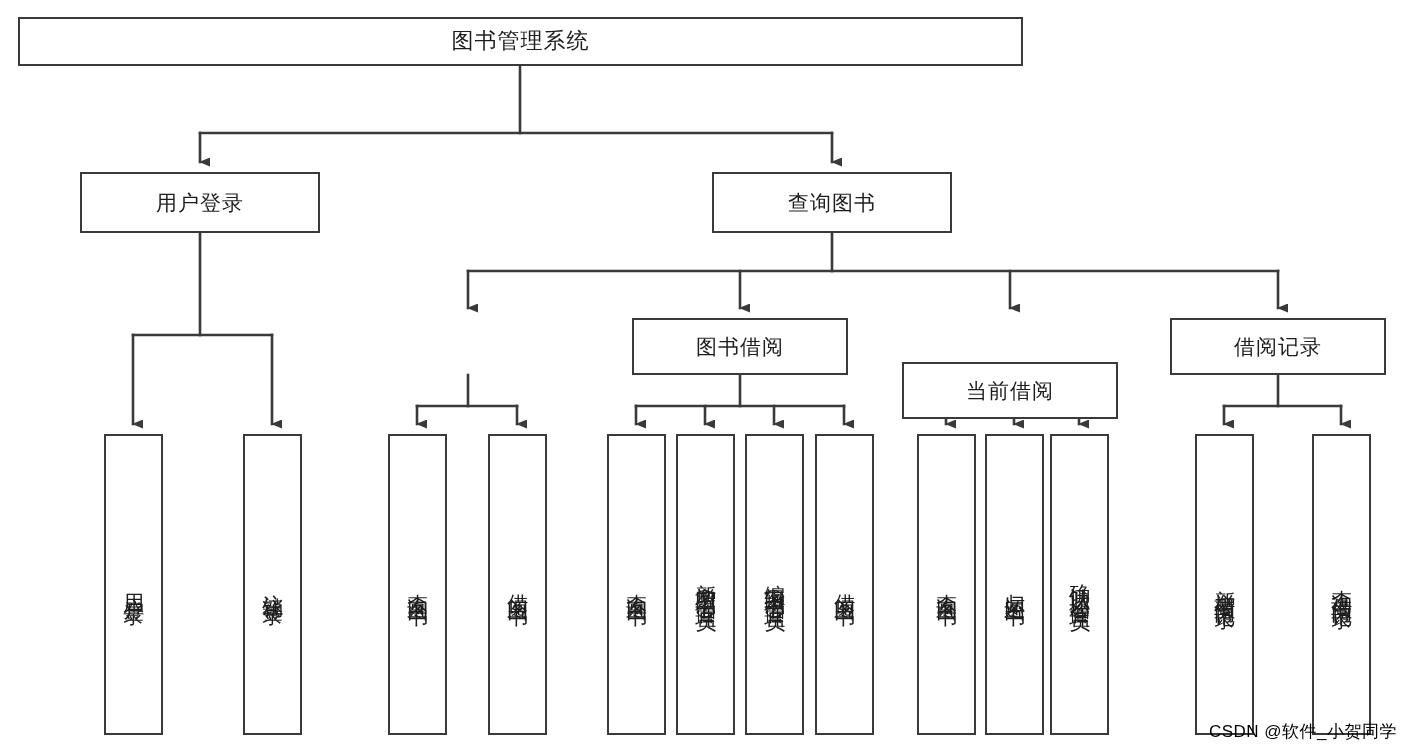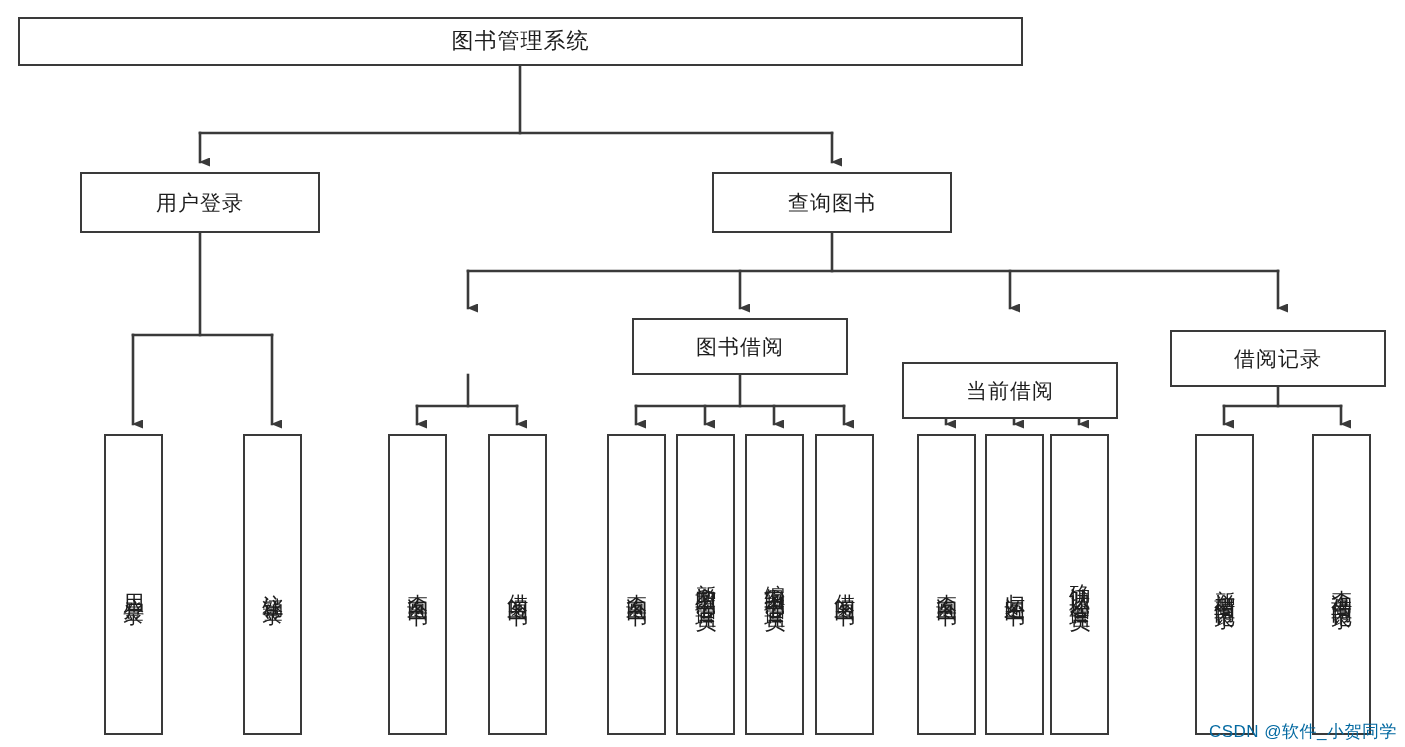--- a/index.html
+++ b/index.html
@@ -47,21 +47,21 @@
     line-height:1.35;
     letter-spacing:4px;
     height:100%;
   }
 
   
   #watermark{
     position:absolute;
     right:8px;bottom:4px;
     font-size:17px;
-    color:#0369a1;
+    color:#000000;
     letter-spacing:0.5px;
     z-index:3;
     white-space:nowrap;
   }
 </style>
 </head>
 <body>
 
 <div id="canvas">
 
@@ -126,21 +126,21 @@
   <div class="node h-node" style="left:712px;top:172px;width:240px;height:61px;">
     <span class="txt">查询图书</span>
   </div>
 
   <div class="node h-node" style="left:632px;top:318px;width:216px;height:57px;justify-content:center;">
     <span class="txt">图书借阅</span>
   </div>
   <div class="node h-node" style="left:902px;top:318px;width:216px;height:57px;margin-top:44px;">
     <span class="txt">当前借阅</span>
   </div>
-  <div class="node h-node" style="left:1170px;top:318px;width:216px;height:57px;margin-top:12px;">
+  <div class="node h-node" style="left:1170px;top:318px;width:216px;height:57px;">
     <span class="txt">借阅记录</span>
   </div>
 
   <div class="node v-node" style="left:104px;top:434px;width:59px;height:301px;">
     <span class="txt">用户登录</span>
   </div>
   <div class="node v-node" style="left:243px;top:434px;width:59px;height:301px;">
     <span class="txt">注销登录</span>
   </div>
 

